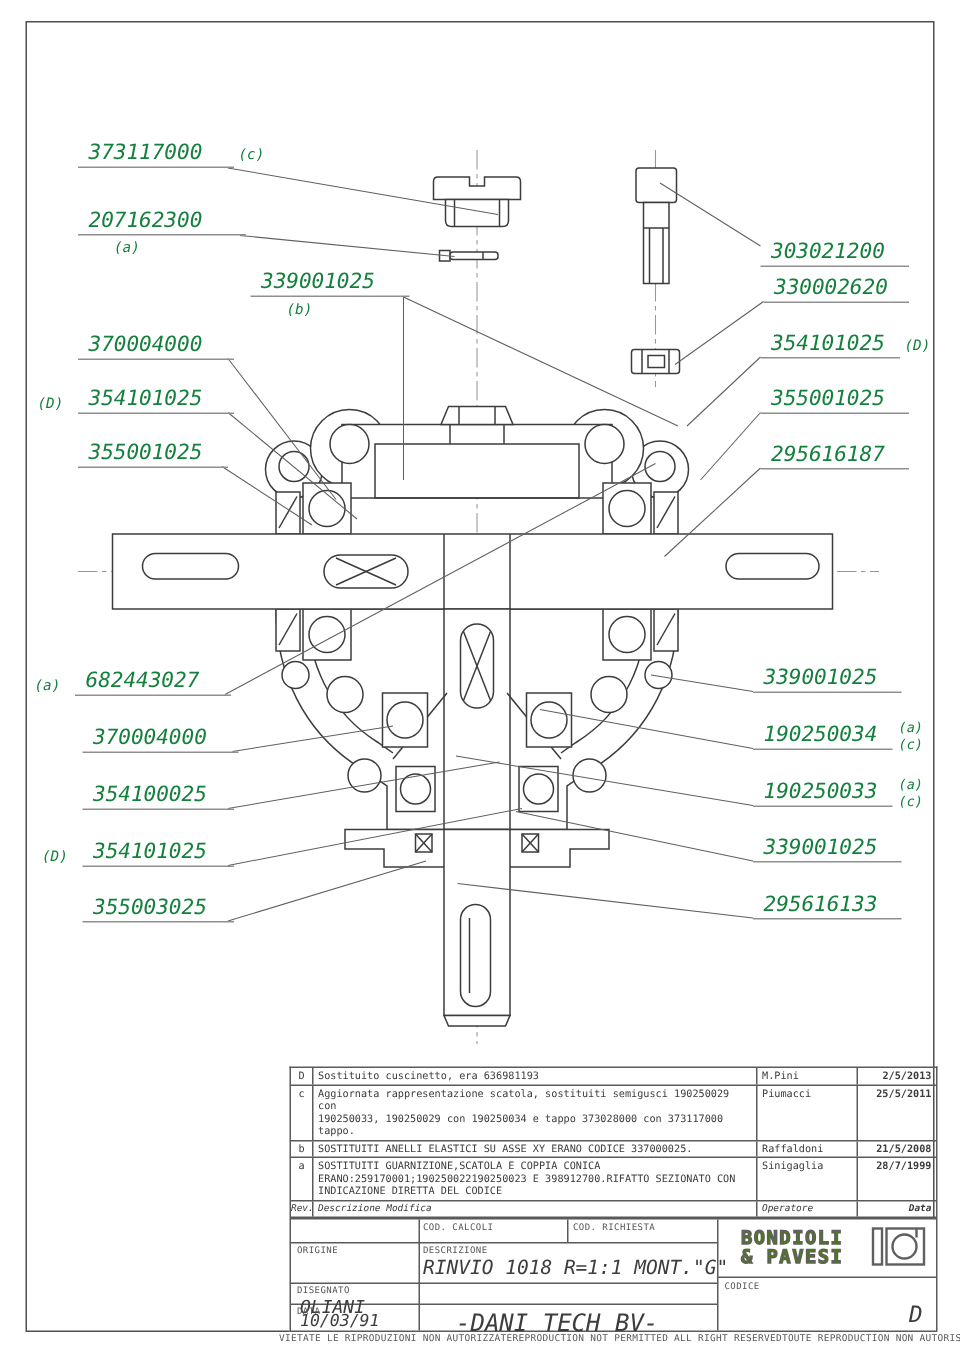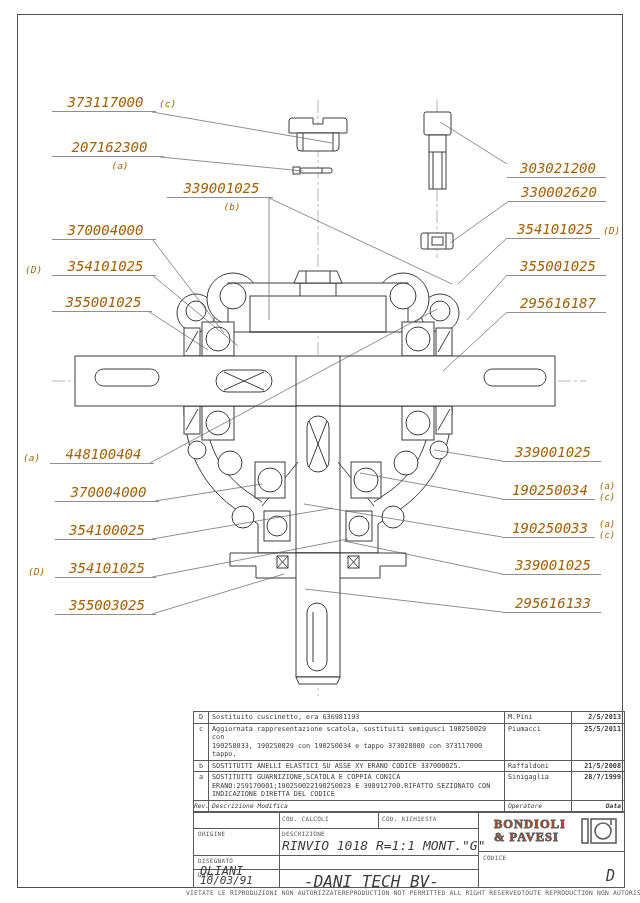--- a/index.html
+++ b/index.html
@@ -3,21 +3,21 @@
 <meta charset="utf-8">
 <style>
   html,body{margin:0;padding:0;background:#ffffff;}
   .page{position:relative;width:640px;height:903px;background:#fff;overflow:hidden;
         font-family:"DejaVu Sans Mono",monospace;color:#3f3f3f;}
   .sheet-border{position:absolute;left:17px;top:14px;width:604px;height:872px;
         border:1px solid #4f4f4f;}
   svg.draw{position:absolute;left:0;top:0;}
 
   
-  .plabel{position:absolute;font-style:italic;font-size:14px;line-height:15px;color:#a16207;white-space:nowrap;text-align:center;}
+  .plabel{position:absolute;font-style:italic;font-size:14px;line-height:15px;color:#15803d;white-space:nowrap;}
   .plabel .line{display:inline-block;border-bottom:1px solid #8f8f8f;padding:0 4px 1px 7px;}
   .plabel .pre{position:absolute;left:-27px;top:3px;font-size:9.5px;}
   .plabel .suf{position:absolute;left:100%;top:1px;margin-left:3px;font-size:9.5px;}
   .plabel .below{display:block;font-size:9.5px;padding-left:24px;margin-top:1px;}
   .plabel .stack{position:absolute;left:100%;top:-2px;margin-left:4px;font-size:9px;line-height:11px;}
 
   
   .revtable{position:absolute;left:193px;bottom:91px;width:430px;border:1px solid #5a5a5a;border-bottom:none;
             font-size:6.8px;line-height:8.5px;color:#3c3c3c;}
   .rrow{display:flex;border-bottom:1px solid #5a5a5a;align-items:stretch;}
@@ -27,21 +27,21 @@
   .c-date{width:46px;text-align:right;padding:1px 3px;flex:none;font-weight:bold;}
   .rhead{font-style:italic;font-size:6.3px;}
 
   
   .tblock{position:absolute;left:193px;top:812px;width:430px;height:74px;border:1px solid #5a5a5a;background:#fff;}
   .tb-h,.tb-v{position:absolute;background:#5a5a5a;}
   .tb-h{height:1px;}.tb-v{width:1px;}
   .tb-lab{position:absolute;font-size:6px;letter-spacing:.3px;color:#555;}
   .tb-val{position:absolute;font-style:italic;color:#3d3d3d;}
   .logo-text{position:absolute;left:16px;top:5px;font-size:12.5px;font-weight:bold;line-height:13px;
-             letter-spacing:1px;color:#c2410c;font-family:Liberation Serif, serif;-webkit-text-stroke:0.9px #5f5f5f;}
+             letter-spacing:1px;color:#4d7c0f;-webkit-text-stroke:0.9px #5f5f5f;}
   .code-val{font-size:17px;letter-spacing:.5px;}
   .code-rev{font-size:15px;}
 
   
   .footer{position:absolute;left:186px;top:889px;width:437px;display:flex;justify-content:space-between;
           font-size:6.3px;letter-spacing:.2px;color:#5a5a5a;white-space:nowrap;}
 </style>
 </head>
 <body>
 
@@ -222,21 +222,21 @@
   </div>
   <div class="plabel" style="left:507px;top:259px">
     <span class="line" style="width:88px">355001025</span>
   </div>
   <div class="plabel" style="left:507px;top:296px">
     <span class="line" style="width:88px">295616187</span>
   </div>
 
   <div class="plabel" style="left:50px;top:447px">
     <span class="pre">(a)</span>
-    <span class="line" style="width:93px">448100404</span>
+    <span class="line" style="width:93px">682443027</span>
   </div>
   <div class="plabel" style="left:55px;top:485px">
     <span class="line" style="width:93px">370004000</span>
   </div>
   <div class="plabel" style="left:55px;top:523px">
     <span class="line" style="width:90px">354100025</span>
   </div>
   <div class="plabel" style="left:55px;top:561px">
     <span class="pre">(D)</span>
     <span class="line" style="width:90px">354101025</span>

